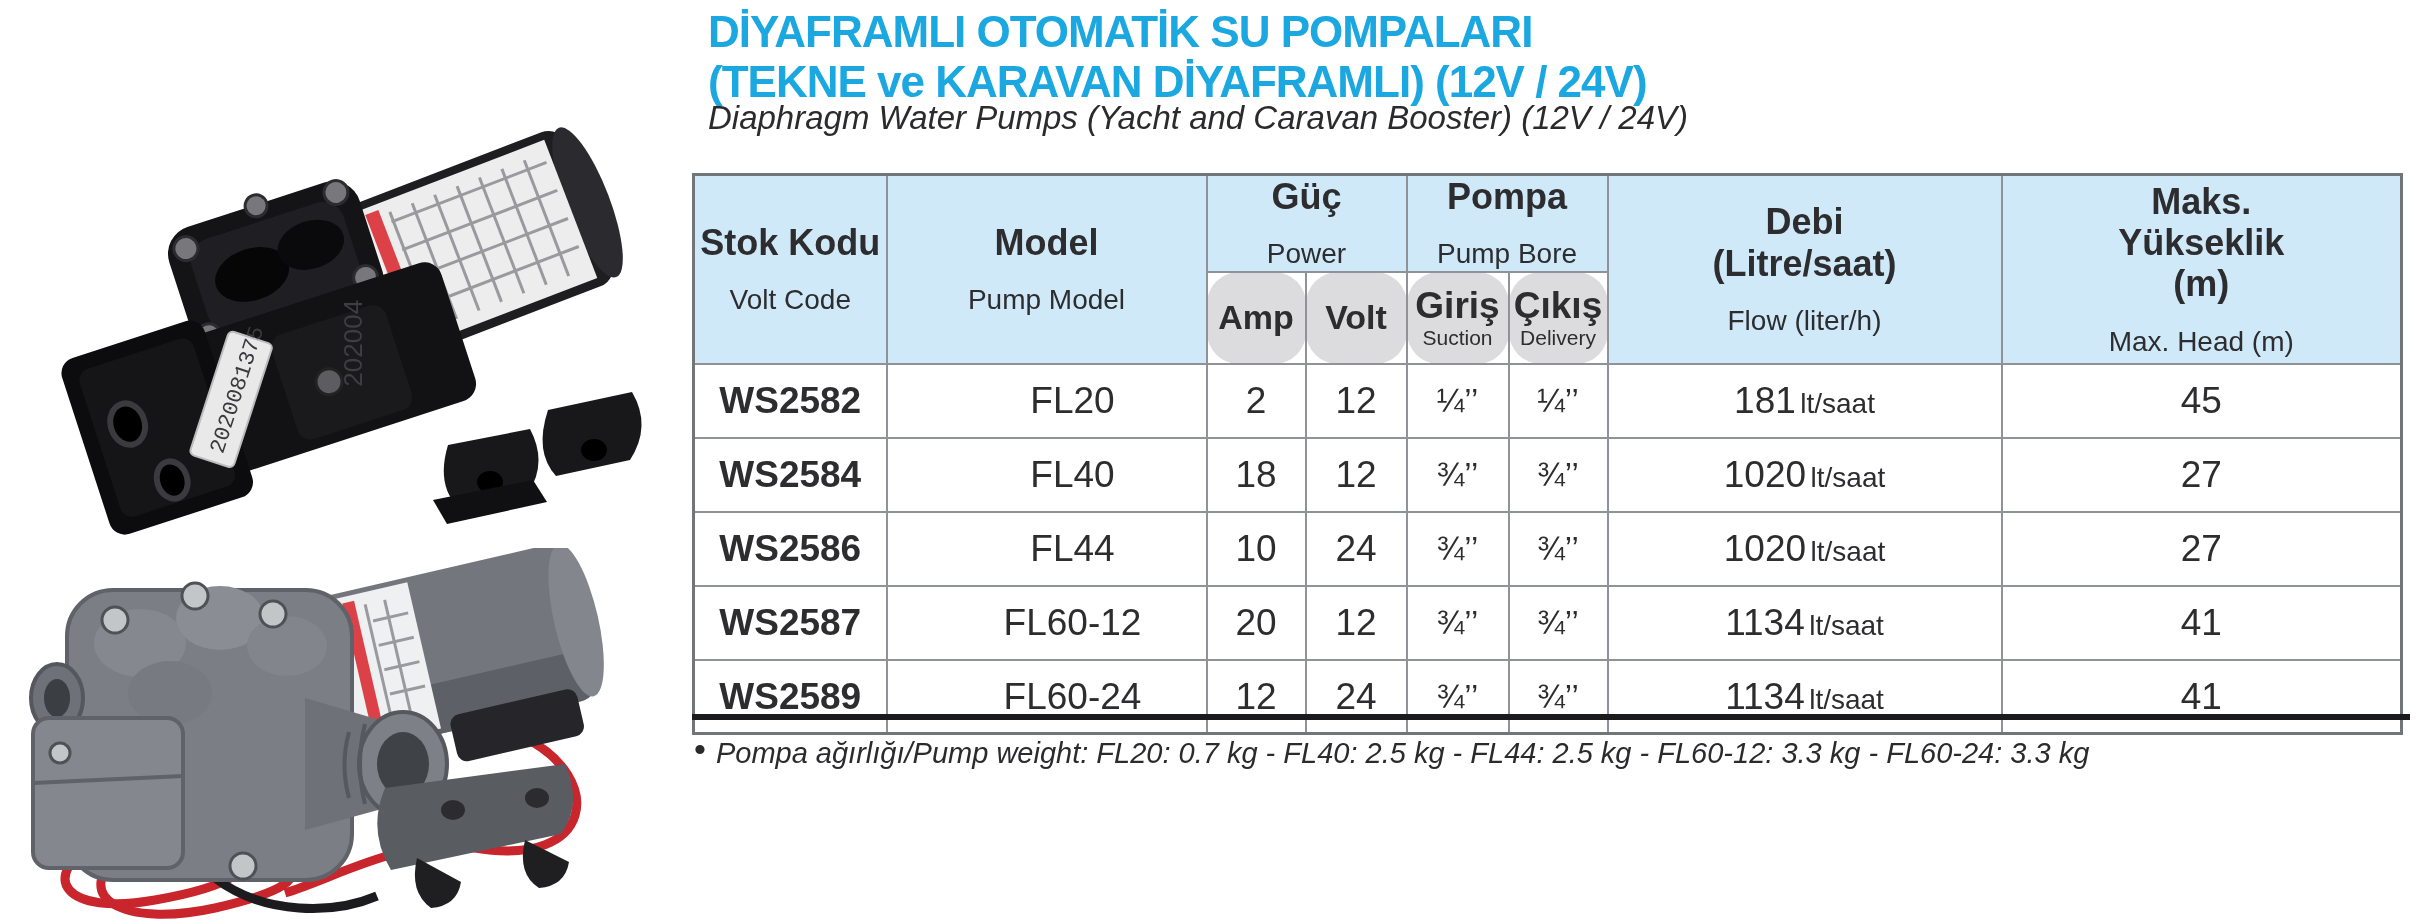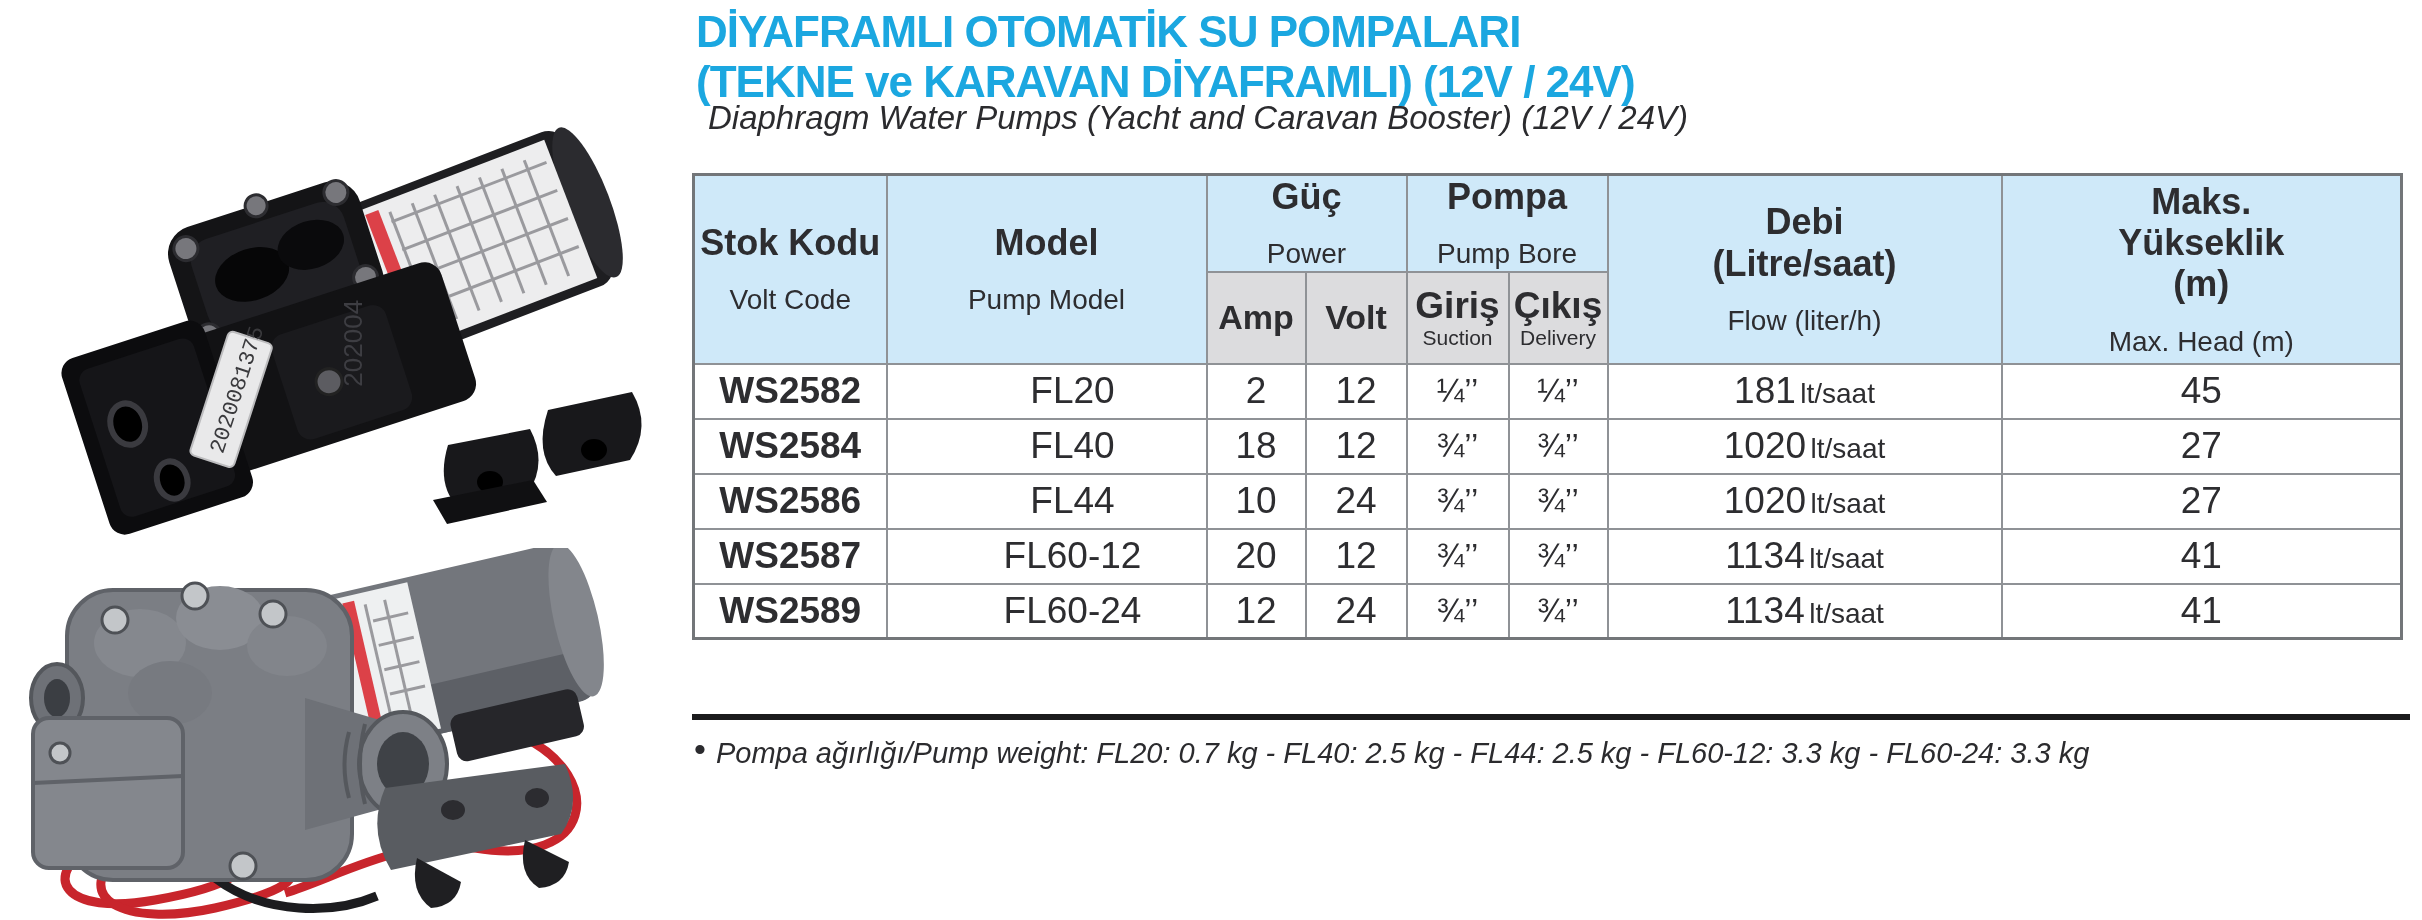--- a/index.html
+++ b/index.html
@@ -8,21 +8,21 @@
     background:#ffffff; font-family:"Liberation Sans", sans-serif;
     color:#2d2d30;
   }
   
   .photo{position:absolute;}
   .photo1{left:28px; top:100px; width:630px; height:465px;}
   .photo2{left:5px;  top:548px; width:620px; height:372px;}
   
   .content{position:absolute; left:692px; top:0; width:1716px;}
   .title{
-    position:absolute; left:4px; width:1700px;
+    position:absolute; left:16px; width:1700px;
     font-weight:700; font-size:44px; letter-spacing:-1px;
     color:#1ba7e0; line-height:1.0; white-space:nowrap;
   }
   .title-l1{top:10px;}
   .title-l2{top:60px;}
   .subtitle{
     position:absolute; left:16px; top:99px;
     font-style:italic; font-size:33px; color:#2b2b2e; white-space:nowrap;
   }
   
@@ -31,26 +31,26 @@
     border-collapse:collapse; table-layout:fixed;
     width:1710px;
   }
   .spec-table td{
     border:2px solid #8f9296;
     text-align:center; vertical-align:middle;
     padding:0; overflow:hidden;
   }
   .spec-table{border:3px solid #737679;}
   .hd-blue{background:#cfe9f9;}
-  .hd-gray{background:#dcdcde;}
+  .hd-gray{background:#dcdcde;border-radius:32px;}
   .tr-label{font-weight:700; font-size:36px; line-height:1.15; display:block;}
   .en-label{font-weight:400; font-size:28px; line-height:1.2; display:block; margin-top:20px;}
   .tr-label-sm{font-weight:700; font-size:37px; line-height:1.1; display:block;}
   .en-label-sm{font-weight:400; font-size:21px; line-height:1.15; display:block;}
-  .row-h{height:55px;}
+  .row-h{height:74px;}
   .hdr1{height:88px;}
   .hdr2{height:92px;}
   .cell-stock{font-weight:700; font-size:37px;}
   .cell-model{font-size:37px; text-align:center; padding-left:52px !important;}
   .cell-num{font-size:37px;}
   .cell-frac{font-size:33px;}
   .cell-flow-num{font-size:37px;}
   .cell-flow-unit{font-size:28px;}
   
   .black-rule{

